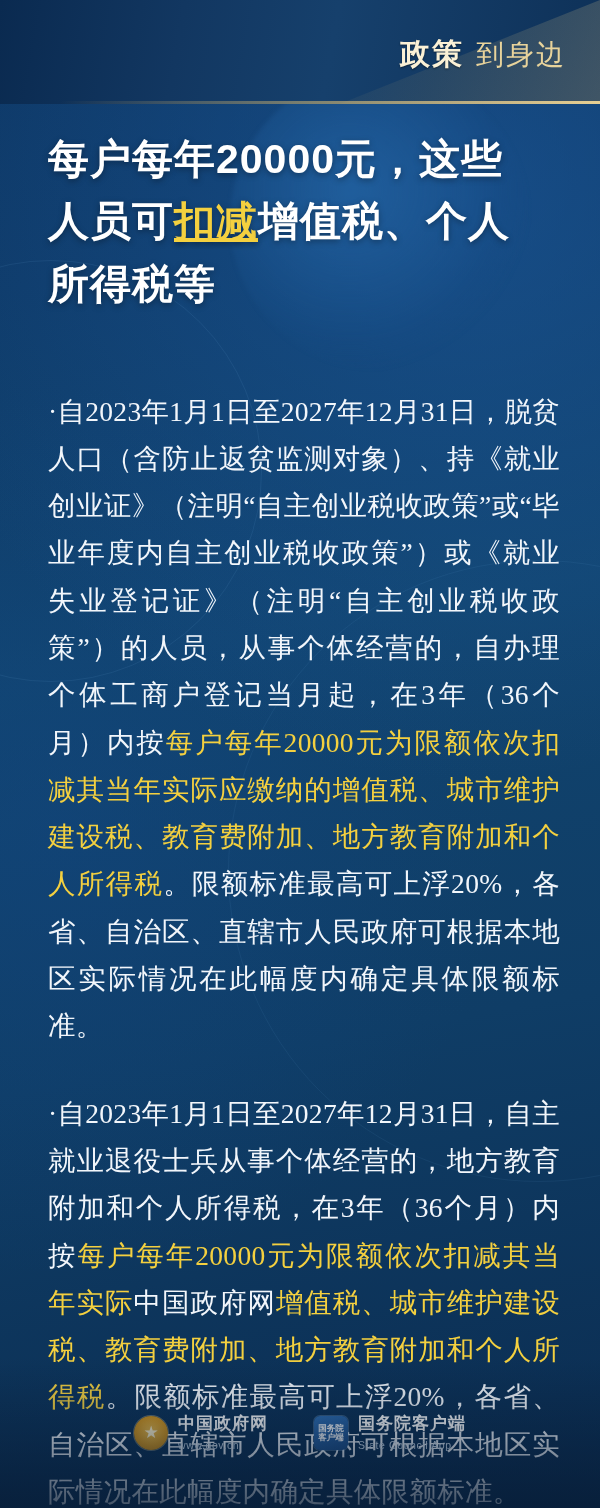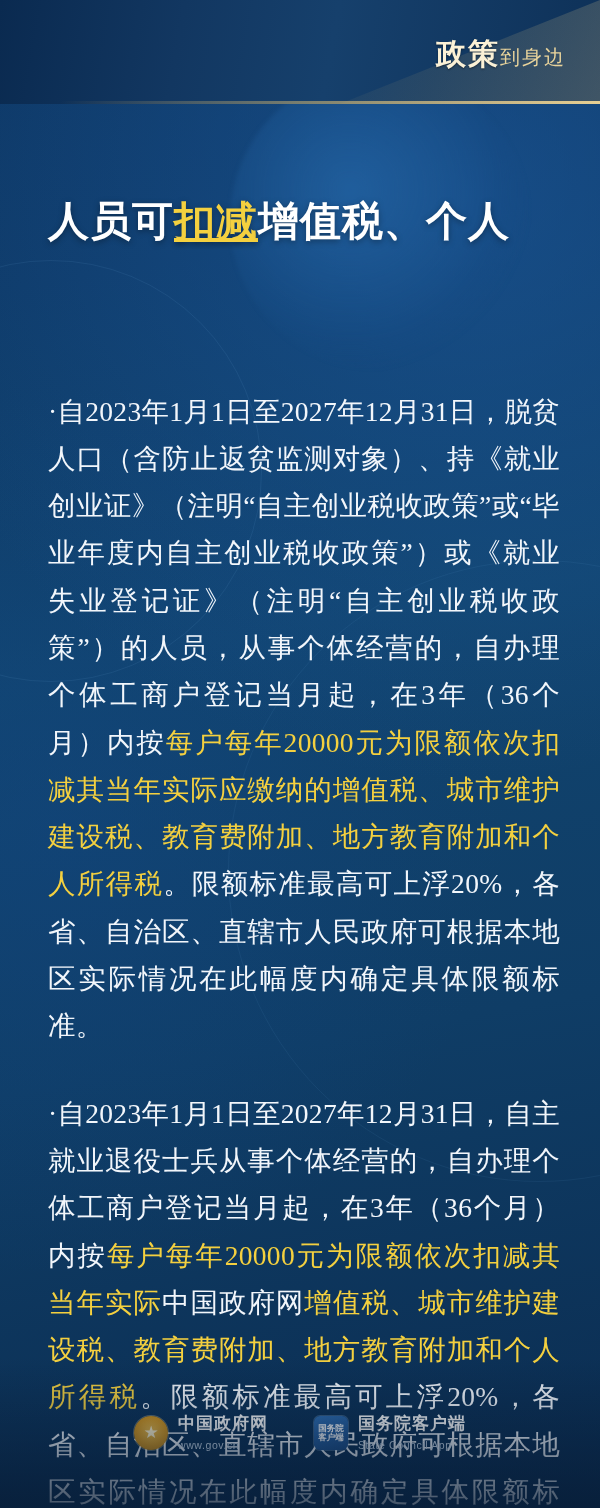--- a/index.html
+++ b/index.html
@@ -79,34 +79,34 @@
     background: linear-gradient(115deg, rgba(226,193,116,0) 30%, rgba(226,193,116,0.10) 62%, rgba(240,214,150,0.22) 100%);
     clip-path: polygon(38% 100%, 100% 0, 100% 100%, 0% 100%);
   }
 
   .brand {
     position: absolute;
     right: 34px;
     top: 34px;
     display: flex;
     align-items: baseline;
-    gap: 0;
+    gap: 12px;
     color: #f3e2b4;
     white-space: nowrap;
   }
   .brand-main {
     font-size: 30px;
     font-weight: bold;
     letter-spacing: 2px;
     color: #fbf1d6;
     text-shadow: 0 1px 2px rgba(0,0,0,0.45);
     font-family: "Liberation Serif", serif;
   }
   .brand-sub {
-    font-size: 20px;
+    font-size: 28px;
     letter-spacing: 2px;
     color: #e8d39b;
     font-family: "Liberation Serif", serif;
   }
 
   
   .headline {
     position: absolute;
     left: 48px;
     top: 128px;
@@ -231,27 +231,28 @@
   <div class="top-band">
     <div class="band-swoosh"></div>
   </div>
 
   <div class="brand">
     <span class="brand-main">政策</span>
     <span class="brand-sub">到身边</span>
   </div>
 
   <div class="headline">
-    <br>
+    <span>每户每年20000元，这些</span><br>
     <span>人员可</span><span class="hl">扣减</span><span>增值税、个人</span><br>
+    <span>所得税等</span>
   </div>
 
   <div class="body-wrap">
     <p class="para"><span>·自2023年1月1日至2027年12月31日，脱贫人口（含防止返贫监测对象）、持《就业创业证》（注明“自主创业税收政策”或“毕业年度内自主创业税收政策”）或《就业失业登记证》（注明“自主创业税收政策”）的人员，从事个体经营的，自办理个体工商户登记当月起，在3年（36个月）内按</span><span class="y">每户每年20000元为限额依次扣减其当年实际应缴纳的增值税、城市维护建设税、教育费附加、地方教育附加和个人所得税</span><span>。限额标准最高可上浮20%，各省、自治区、直辖市人民政府可根据本地区实际情况在此幅度内确定具体限额标准。</span></p>
-    <p class="para"><span>·自2023年1月1日至2027年12月31日，自主就业退役士兵从事个体经营的，自办理个体工商户登记当月起，在3年（36个月）内按</span><span class="y">每户每年20000元为限额依次扣减其当年实际</span><span>中国政府网</span><span class="y">增值税、城市维护建设税、教育费附加、地方教育附加和个人所得税</span><span>。限额标准最高可上浮20%，各省、自治区、直辖市人民政府可根据本地区实际情况在此幅度内确定具体限额标准。</span></p>
+    <p class="para"><span>·自2023年1月1日至2027年12月31日，自主就业退役士兵从事个体经营的，地方教育附加和个人所得税，在3年（36个月）内按</span><span class="y">每户每年20000元为限额依次扣减其当年实际</span><span>中国政府网</span><span class="y">增值税、城市维护建设税、教育费附加、地方教育附加和个人所得税</span><span>。限额标准最高可上浮20%，各省、自治区、直辖市人民政府可根据本地区实际情况在此幅度内确定具体限额标准。</span></p>
   </div>
 
   <div class="footer">
     <div class="f-item">
       <span class="emblem"></span>
       <span class="f-text">
         <span class="f-cn">中国政府网</span><br>
         <span class="f-en">www.gov.cn</span>
       </span>
     </div>

